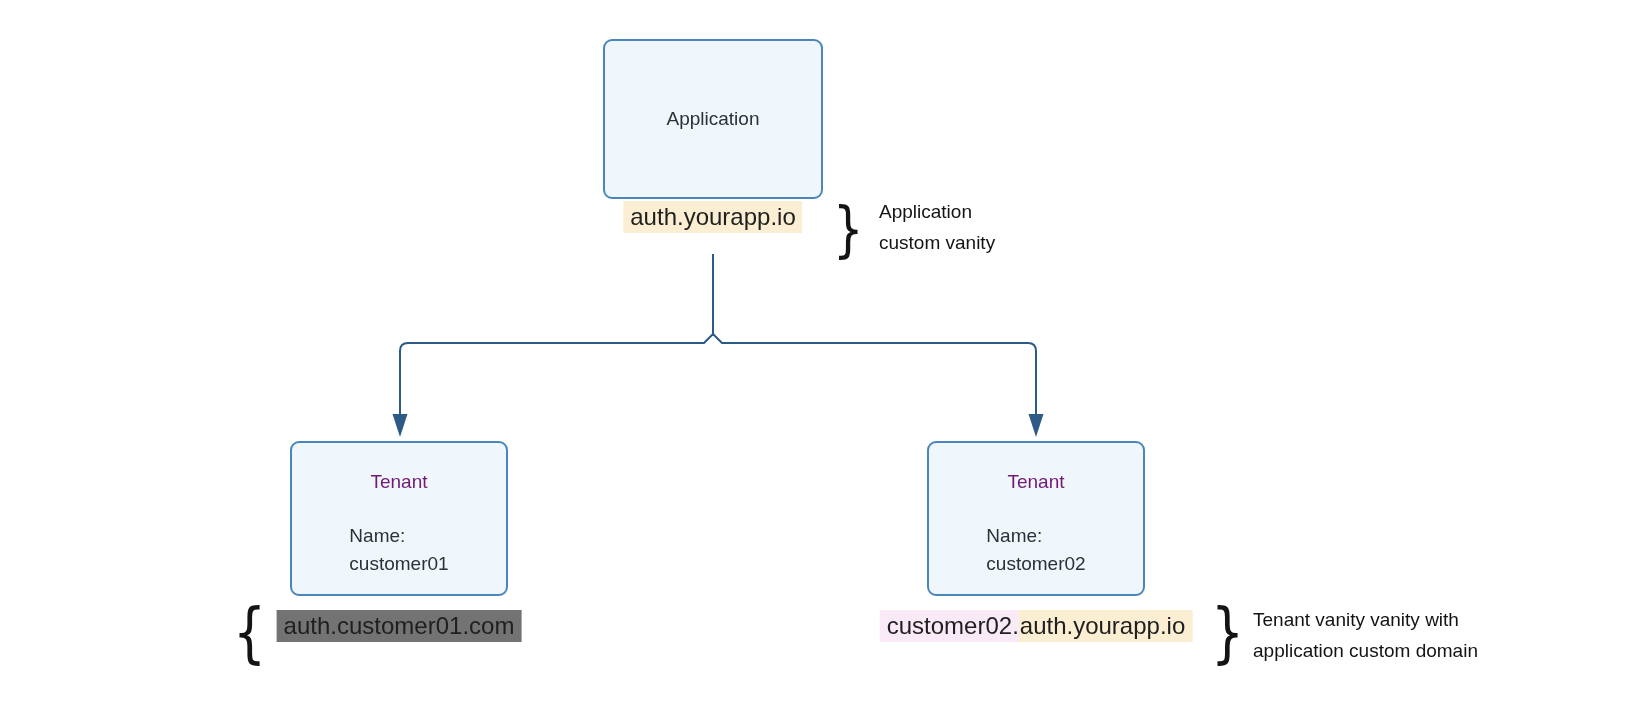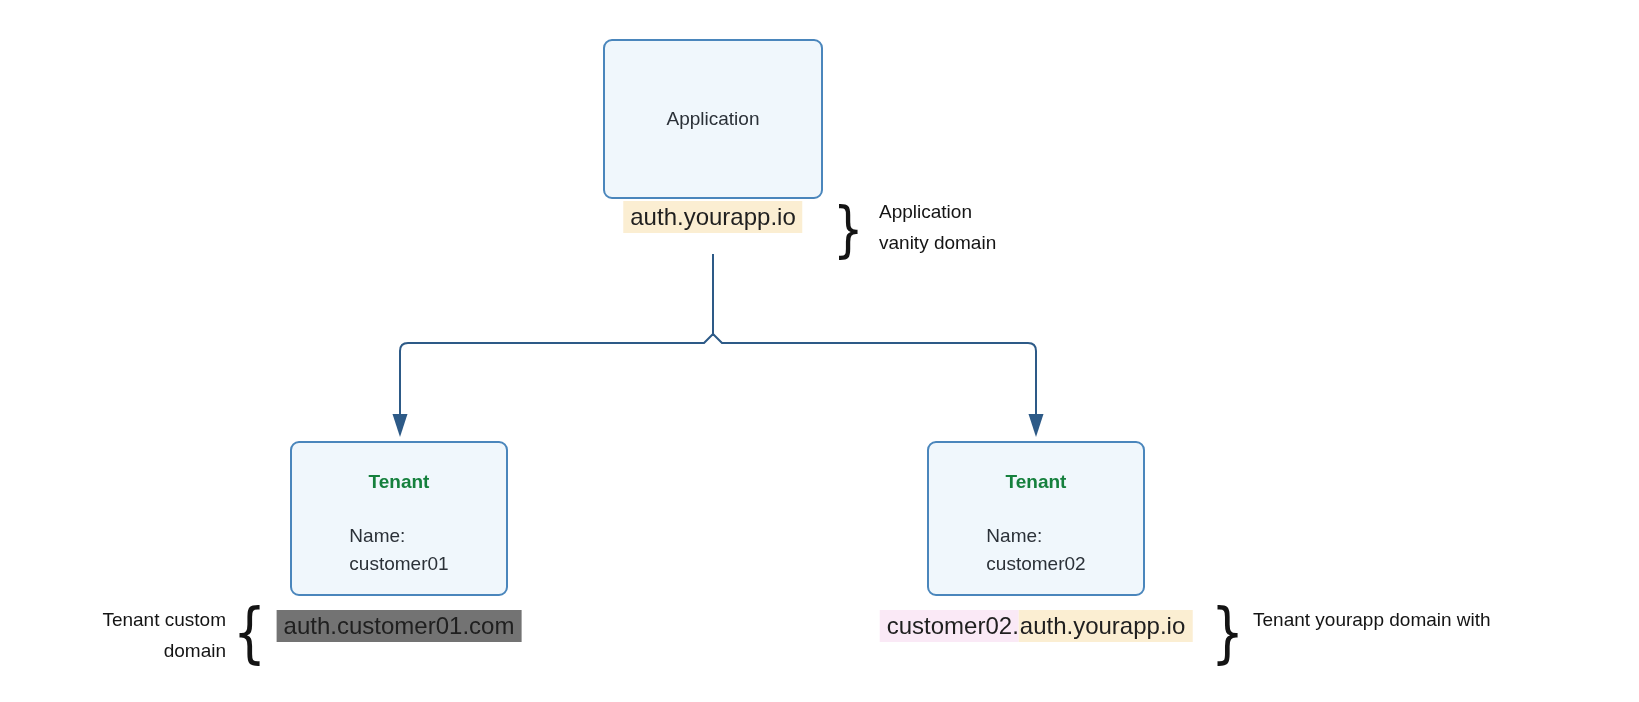--- a/index.html
+++ b/index.html
@@ -36,21 +36,21 @@
     left: 603px; top: 39px;
     width: 220px; height: 160px;
     justify-content: center;
   }
   .tenant-box {
     width: 218px; height: 155px;
     padding-top: 27px;
   }
   .tenant-box.t1 { left: 290px; top: 441px; }
   .tenant-box.t2 { left: 927px; top: 441px; }
-  .tenant-title { font-weight: bold; color: #15803d; line-height: 24px; }
+  .tenant-title { font-weight: normal; color: #701a75; line-height: 24px; }
   .tenant-name { margin-top: 28px; text-align: left; line-height: 28px; }
   .domain-label {
     position: absolute;
     font-size: 24px;
     white-space: nowrap;
     transform: translateX(-50%);
     line-height: 27px;
   }
   .domain-label span { padding: 2px 7px 3px 7px; }
   .hl-yellow { background: #fbeed2; }
@@ -91,47 +91,44 @@
 
   <div class="box app-box">
     <div>Application</div>
   </div>
   <div class="domain-label" style="left:713px; top:203px;">
     <span class="hl-yellow">auth.yourapp.io</span>
   </div>
   <div class="brace" style="left:833px; top:196px; font-size:48px;"><span>}</span></div>
   <div class="annotation" style="left:879px; top:197px;">
     <div>Application</div>
-    <div>vanity domain</div>
+    <div>custom vanity</div>
   </div>
 
   <div class="box tenant-box t1">
     <div class="tenant-title">Tenant</div>
     <div class="tenant-name">
       <div>Name:</div>
       <div>customer01</div>
     </div>
   </div>
   <div class="domain-label" style="left:399px; top:612px;">
     <span class="hl-green">auth.customer01.com</span>
-  </div>
-  <div class="annotation right-align" style="left:40px; top:605px; width:186px;">
-    <div>Tenant custom</div>
-    <div>domain</div>
   </div>
   <div class="brace" style="left:233px; top:599px;"><span>{</span></div>
 
   <div class="box tenant-box t2">
     <div class="tenant-title">Tenant</div>
     <div class="tenant-name">
       <div>Name:</div>
       <div>customer02</div>
     </div>
   </div>
   <div class="domain-label" style="left:1036px; top:612px;">
     <span class="hl-pink hl-pink-part">customer02.</span><span class="hl-yellow hl-yellow-part">auth.yourapp.io</span>
   </div>
   <div class="brace" style="left:1211px; top:599px;"><span>}</span></div>
   <div class="annotation" style="left:1253px; top:605px;">
-    <div>Tenant yourapp domain with</div>
+    <div>Tenant vanity vanity with</div>
+    <div>application custom domain</div>
   </div>
 
 </div>
 
 </body></html>

